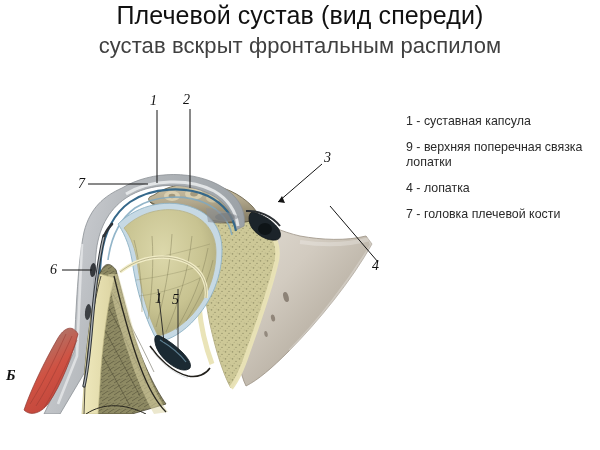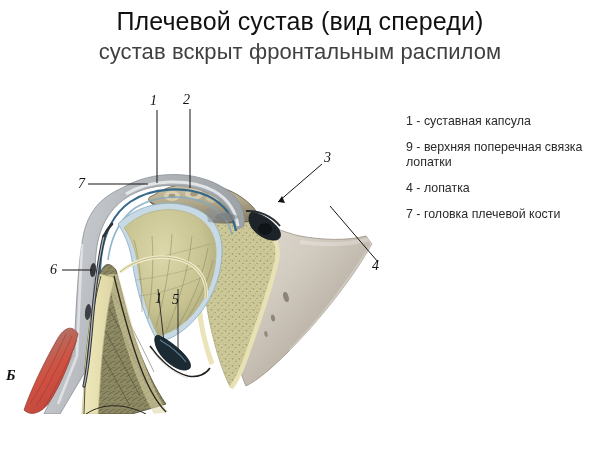--- a/index.html
+++ b/index.html
@@ -8,21 +8,21 @@
     background:#ffffff;
     font-family:"Liberation Sans", sans-serif;
     color:#1a1a1a;
     overflow:hidden;
     position:relative;
   }
   #page{position:relative;width:600px;height:450px;}
 
   
   .title-block{
-    position:absolute;left:0;top:6px;width:600px;
+    position:absolute;left:0;top:0;width:600px;
     text-align:center;
   }
   .title-main{
     font-size:25px;line-height:30px;
     font-weight:400;letter-spacing:0.1px;color:#111;
     white-space:nowrap;
   }
   .title-sub{
     font-size:22px;line-height:28px;
     font-weight:400;letter-spacing:0.1px;color:#404040;

